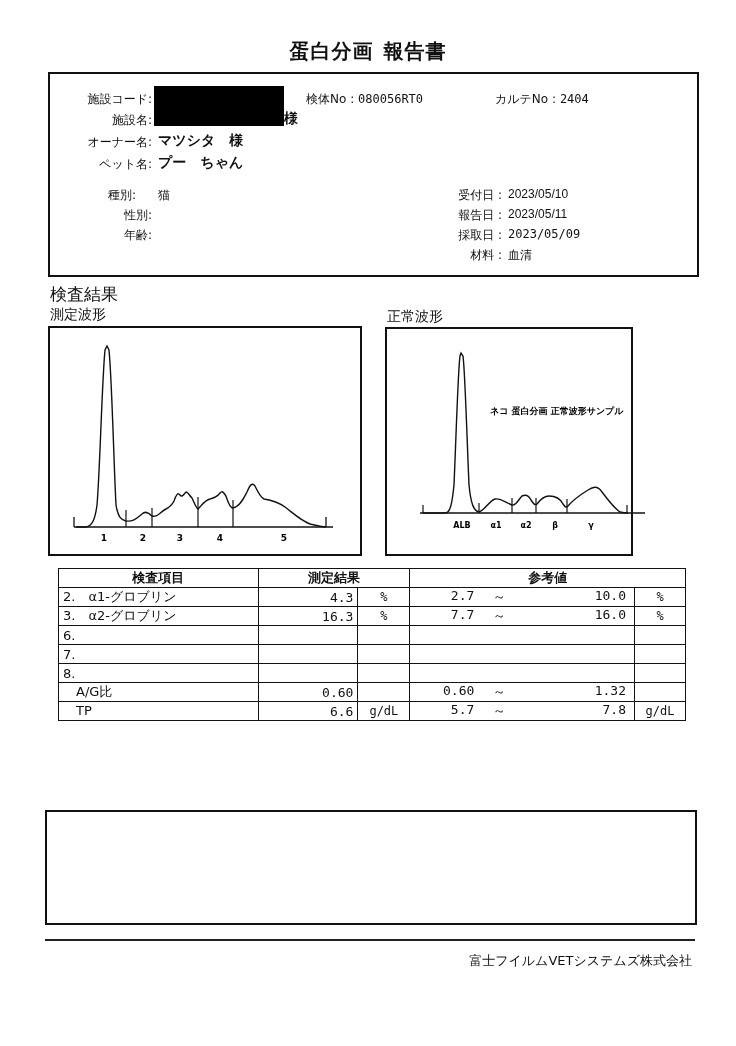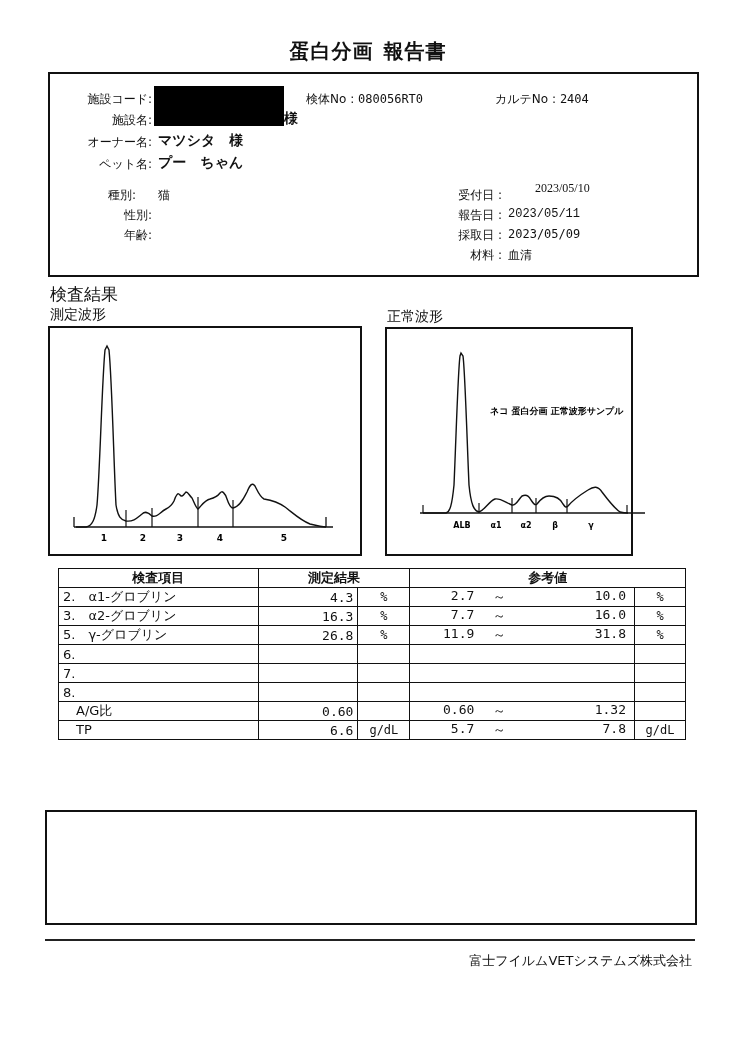--- a/index.html
+++ b/index.html
@@ -67,23 +67,23 @@
 <div class="abs val" style="left:495px;top:91px;"><span>カルテNo</span> <span>:</span> <span style="font-family:'DejaVu Sans Mono',monospace;">2404</span></div>
 
 <div class="abs lbl" style="left:64px;width:72px;top:187px;"><span>種別</span><span>:</span></div>
 <div class="abs val" style="left:158px;top:187px;">猫</div>
 <div class="abs lbl" style="left:80px;width:72px;top:207px;"><span>性別</span><span>:</span></div>
 <div class="abs val" style="left:158px;top:207px;"></div>
 <div class="abs lbl" style="left:80px;width:72px;top:227px;"><span>年齢</span><span>:</span></div>
 <div class="abs val" style="left:158px;top:227px;"></div>
 
 <div class="abs lbl" style="left:430px;width:72px;top:187px;"><span>受付日</span> <span>:</span></div>
-<div class="abs val" style="left:508px;top:181px;font-family:Liberation Serif, serif;margin-left:27px;">2023/05/10</div>
+<div class="abs val" style="left:508px;top:187px;font-family:Liberation Sans, sans-serif;">2023/05/10</div>
 <div class="abs lbl" style="left:430px;width:72px;top:207px;"><span>報告日</span> <span>:</span></div>
-<div class="abs val" style="left:508px;top:207px;font-family:Liberation Mono, monospace;">2023/05/11</div>
+<div class="abs val" style="left:508px;top:207px;font-family:Liberation Sans, sans-serif;">2023/05/11</div>
 <div class="abs lbl" style="left:430px;width:72px;top:227px;"><span>採取日</span> <span>:</span></div>
 <div class="abs val" style="left:508px;top:227px;font-family:'DejaVu Sans Mono',monospace;">2023/05/09</div>
 <div class="abs lbl" style="left:430px;width:72px;top:247px;"><span>材料</span> <span>:</span></div>
 <div class="abs val" style="left:508px;top:247px;">血清</div>
 
 <div class="abs sec" style="left:50px;top:283px;">検査結果</div>
 <div class="abs sub" style="left:50px;top:306px;">測定波形</div>
 <div class="abs sub" style="left:387px;top:308px;">正常波形</div>
 
 <div class="abs box" style="left:48px;top:326px;width:314px;height:230px;">
@@ -165,34 +165,20 @@
           <div class="ref">
             <span class="lo">7.7</span>
             <span class="tilde">～</span>
             <span class="hi">16.0</span>
             <span style="width:4px"></span>
           </div>
         </td>
     <td class="unit">%</td>
   </tr>
       <tr>
-    <td class="item">5.　γ-グロブリン</td>
-    <td class="num">26.8</td>
-    <td class="unit">%</td>
-    <td>
-          <div class="ref">
-            <span class="lo">11.9</span>
-            <span class="tilde">～</span>
-            <span class="hi">31.8</span>
-            <span style="width:4px"></span>
-          </div>
-        </td>
-    <td class="unit">%</td>
-  </tr>
-      <tr>
     <td class="item">6.</td>
     <td class="num"></td>
     <td class="unit"></td>
     <td>
           <div class="ref">
             <span class="lo"></span>
             <span class="tilde"></span>
             <span class="hi"></span>
             <span style="width:4px"></span>
           </div>

